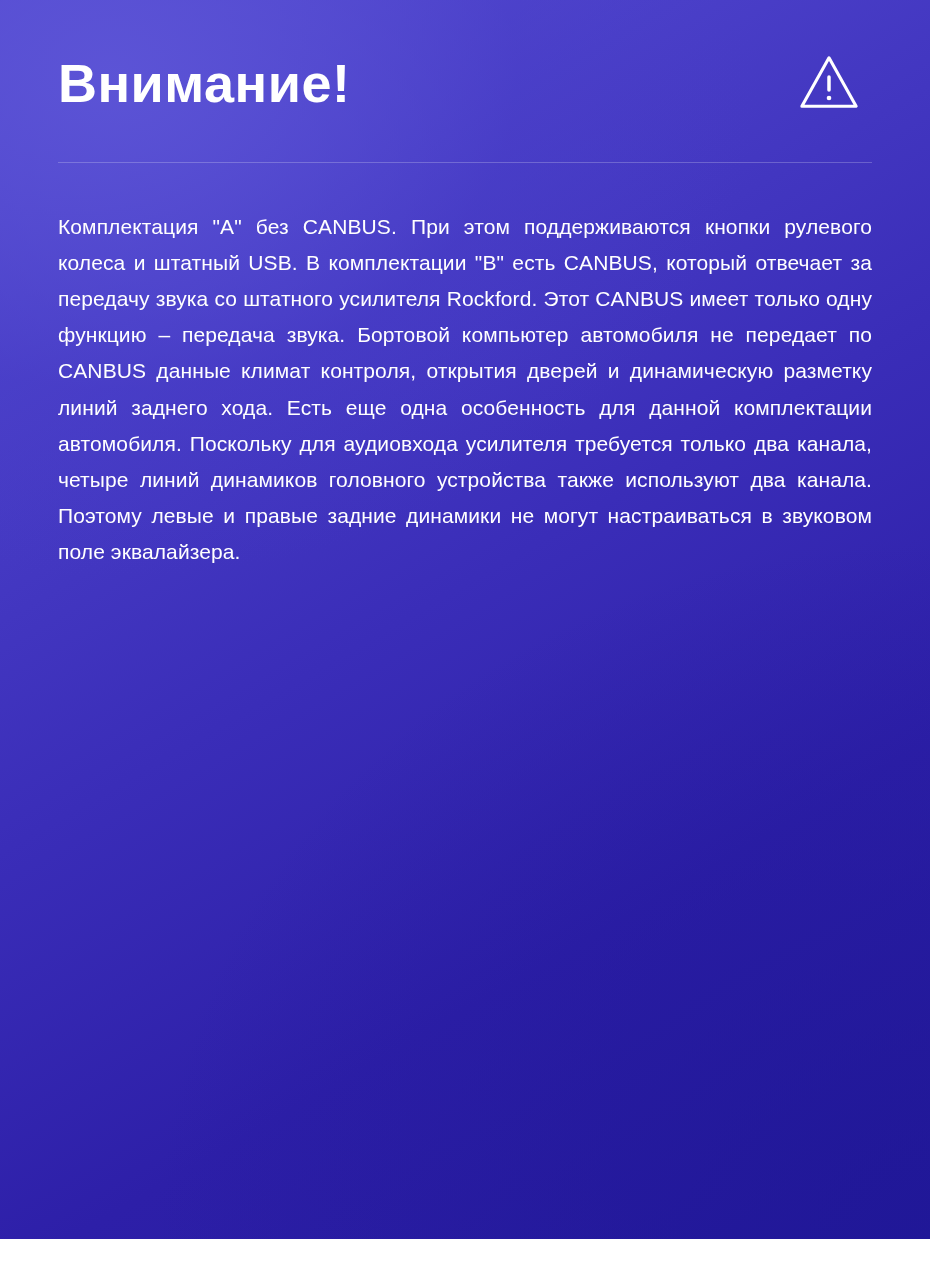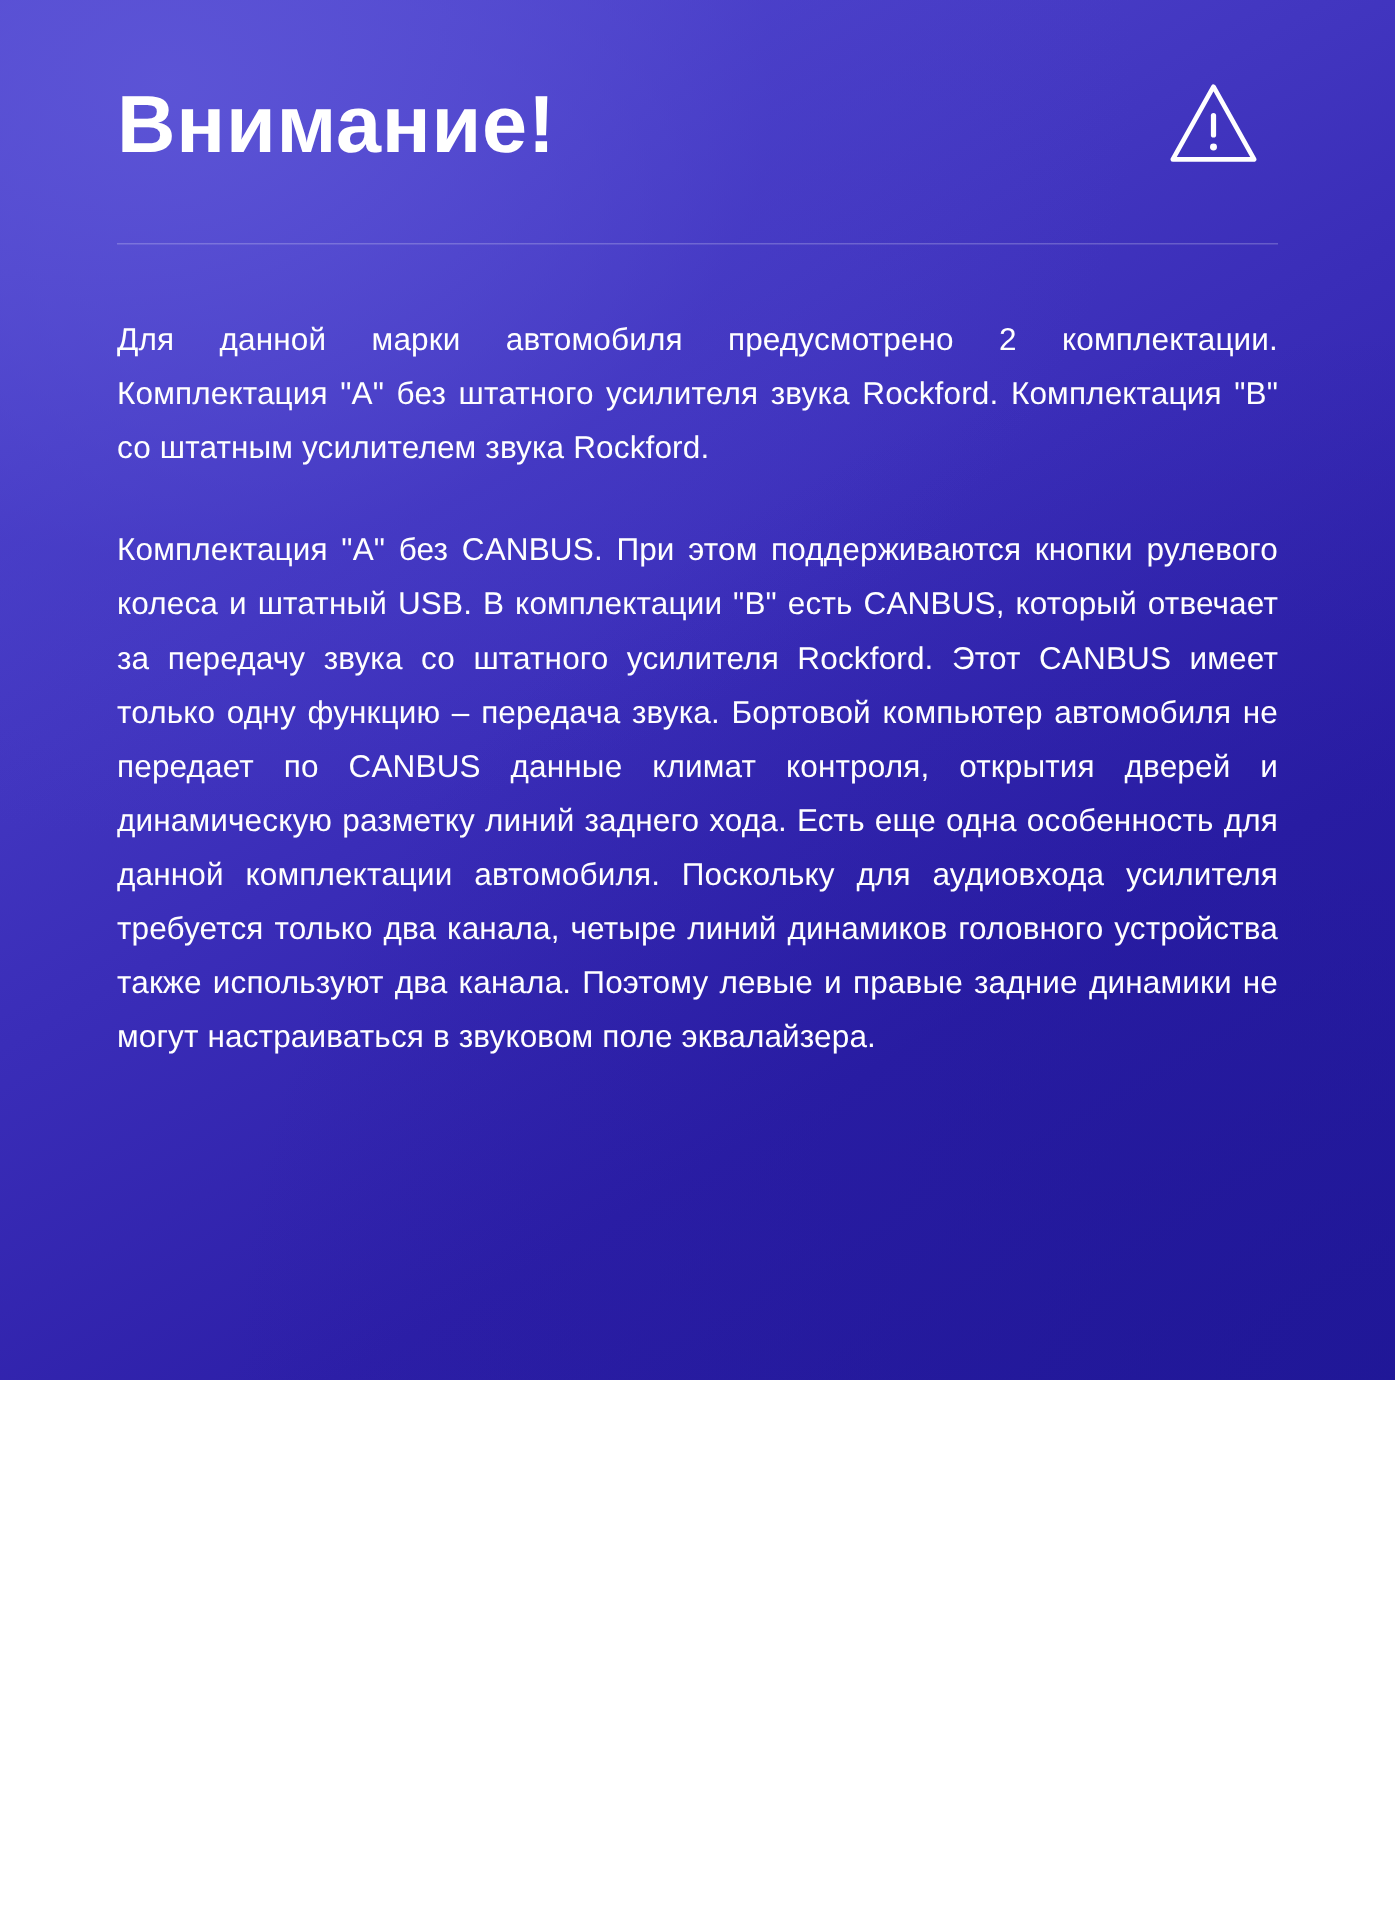--- a/index.html
+++ b/index.html
@@ -8,27 +8,27 @@
   }
   body {
     width: 930px;
     height: 1285px;
     overflow: hidden;
     font-family: "Liberation Sans", sans-serif;
   }
   .page {
     position: relative;
     width: 930px;
-    height: 920px;
+    height: 1239px;
     box-sizing: border-box;
     background:
       radial-gradient(ellipse 900px 700px at 12% 6%, rgba(92,84,214,0.95) 0%, rgba(72,62,200,0.35) 45%, rgba(60,48,180,0) 72%),
       radial-gradient(ellipse 1000px 900px at 100% 100%, rgba(30,22,150,0.75) 0%, rgba(30,22,150,0.25) 50%, rgba(30,22,150,0) 78%),
       linear-gradient(150deg, #5b52d6 0%, #4a3fc8 22%, #3a2db8 48%, #2d1fa8 72%, #251a9c 100%);
-    padding: 0 78px;
+    padding: 0 58px;
   }
   .header {
     display: flex;
     align-items: center;
     justify-content: space-between;
     padding-top: 52px;
   }
   .title {
     color: #ffffff;
     font-size: 54px;
@@ -78,17 +78,16 @@
         <path d="M32 6 L60 56 L4 56 Z" fill="none" stroke="#ffffff" stroke-width="3.2" stroke-linejoin="round"></path>
         <rect x="30.2" y="24" width="3.6" height="17" rx="1.8" fill="#ffffff"></rect>
         <circle cx="32" cy="47.5" r="2.4" fill="#ffffff"></circle>
       </svg>
     </span>
   </div>
 
   <div class="divider"></div>
 
   <div class="content">
-    <p class="para tight">Для данной марки автомобиля предусмотрено 2 комплектации. Комплектация "A" без штатного усилителя звука Rockford. Комплектация "B" со штатным усилителем звука Rockford.</p>
     <p class="para">Комплектация "A" без CANBUS. При этом поддерживаются кнопки рулевого колеса и штатный USB. В комплектации "B" есть CANBUS, который отвечает за передачу звука со штатного усилителя Rockford. Этот CANBUS имеет только одну функцию – передача звука. Бортовой компьютер автомобиля не передает по CANBUS данные климат контроля, открытия дверей и динамическую разметку линий заднего хода. Есть еще одна особенность для данной комплектации автомобиля. Поскольку для аудиовхода усилителя требуется только два канала, четыре линий динамиков головного устройства также используют два канала. Поэтому левые и правые задние динамики не могут настраиваться в звуковом поле эквалайзера.</p>
   </div>
 
 </div>
 
 </body></html>

